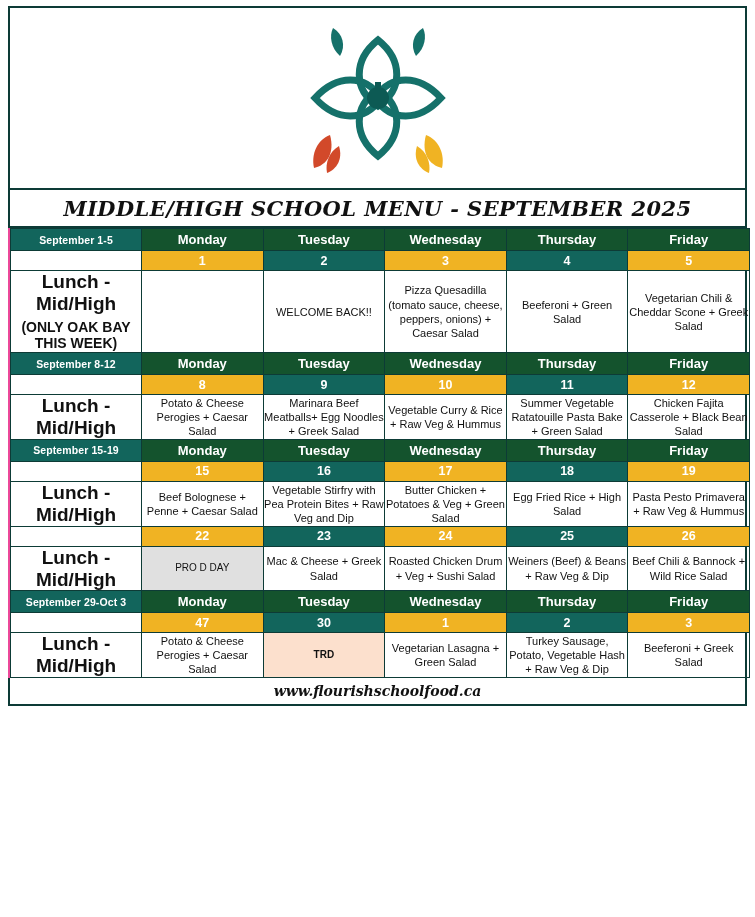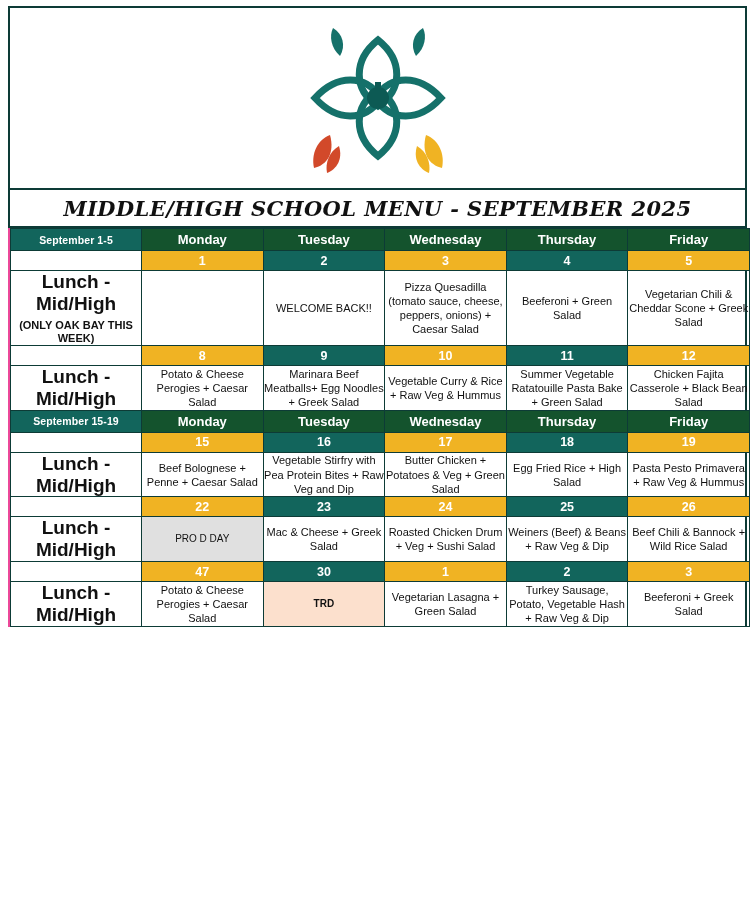--- a/index.html
+++ b/index.html
@@ -92,21 +92,21 @@
   }
   .lunchlabel .big {
     font-size: 19px;
     font-weight: bold;
     color: #111;
     line-height: 1.15;
     display: block;
   }
   .lunchlabel .small {
     display: block;
-    font-size: 11px;
+    font-size: 14px;
     font-weight: bold;
     color: #111;
     margin-top: 4px;
     line-height: 1.2;
   }
   .menucell {
     text-align: center;
     vertical-align: middle;
     font-size: 11px;
     line-height: 1.28;
@@ -204,20 +204,28 @@
               <span class="big">Mid/High</span>
               <span class="small">(ONLY OAK BAY THIS WEEK)</span>
             </td>
             <td class="menucell"></td>
             <td class="menucell">WELCOME BACK!!</td>
             <td class="menucell">Pizza Quesadilla (tomato sauce, cheese, peppers, onions) + Caesar Salad</td>
             <td class="menucell">Beeferoni + Green Salad</td>
             <td class="menucell">Vegetarian Chili &amp; Cheddar Scone + Greek Salad</td>
           </tr>
           <tr>
+            <td class="weekrange">September 8-12</td>
+            <td class="dayname">Monday</td>
+            <td class="dayname">Tuesday</td>
+            <td class="dayname">Wednesday</td>
+            <td class="dayname">Thursday</td>
+            <td class="dayname">Friday</td>
+          </tr>
+          <tr>
             <td class="numcell blank-left">&nbsp;</td>
             <td class="numcell num-gold">8</td>
             <td class="numcell num-teal">9</td>
             <td class="numcell num-gold">10</td>
             <td class="numcell num-teal">11</td>
             <td class="numcell num-gold">12</td>
           </tr>
           <tr>
             <td class="lunchlabel">
               <span class="big">Lunch -</span>
@@ -269,20 +277,28 @@
               <span class="big">Lunch -</span>
               <span class="big">Mid/High</span>
             </td>
             <td class="menucell grey">PRO D DAY</td>
             <td class="menucell">Mac &amp; Cheese + Greek Salad</td>
             <td class="menucell">Roasted Chicken Drum + Veg + Sushi Salad</td>
             <td class="menucell">Weiners (Beef) &amp; Beans + Raw Veg &amp; Dip</td>
             <td class="menucell">Beef Chili &amp; Bannock + Wild Rice Salad</td>
           </tr>
           <tr>
+            <td class="weekrange">September 29-Oct 3</td>
+            <td class="dayname">Monday</td>
+            <td class="dayname">Tuesday</td>
+            <td class="dayname">Wednesday</td>
+            <td class="dayname">Thursday</td>
+            <td class="dayname">Friday</td>
+          </tr>
+          <tr>
             <td class="numcell blank-left">&nbsp;</td>
             <td class="numcell num-gold">47</td>
             <td class="numcell num-teal">30</td>
             <td class="numcell num-gold">1</td>
             <td class="numcell num-teal">2</td>
             <td class="numcell num-gold">3</td>
           </tr>
           <tr>
             <td class="lunchlabel">
               <span class="big">Lunch -</span>
@@ -291,14 +307,17 @@
             <td class="menucell">Potato &amp; Cheese Perogies + Caesar Salad</td>
             <td class="menucell peach">TRD</td>
             <td class="menucell">Vegetarian Lasagna + Green Salad</td>
             <td class="menucell">Turkey Sausage, Potato, Vegetable Hash + Raw Veg &amp; Dip</td>
             <td class="menucell">Beeferoni + Greek Salad</td>
           </tr>
         </tbody>
     </table>
   </div>
 
+  <div class="footer-band">
+    <div class="url">www.flourishschoolfood.ca</div>
+  </div>
 
 </div>
 
 </body></html>

